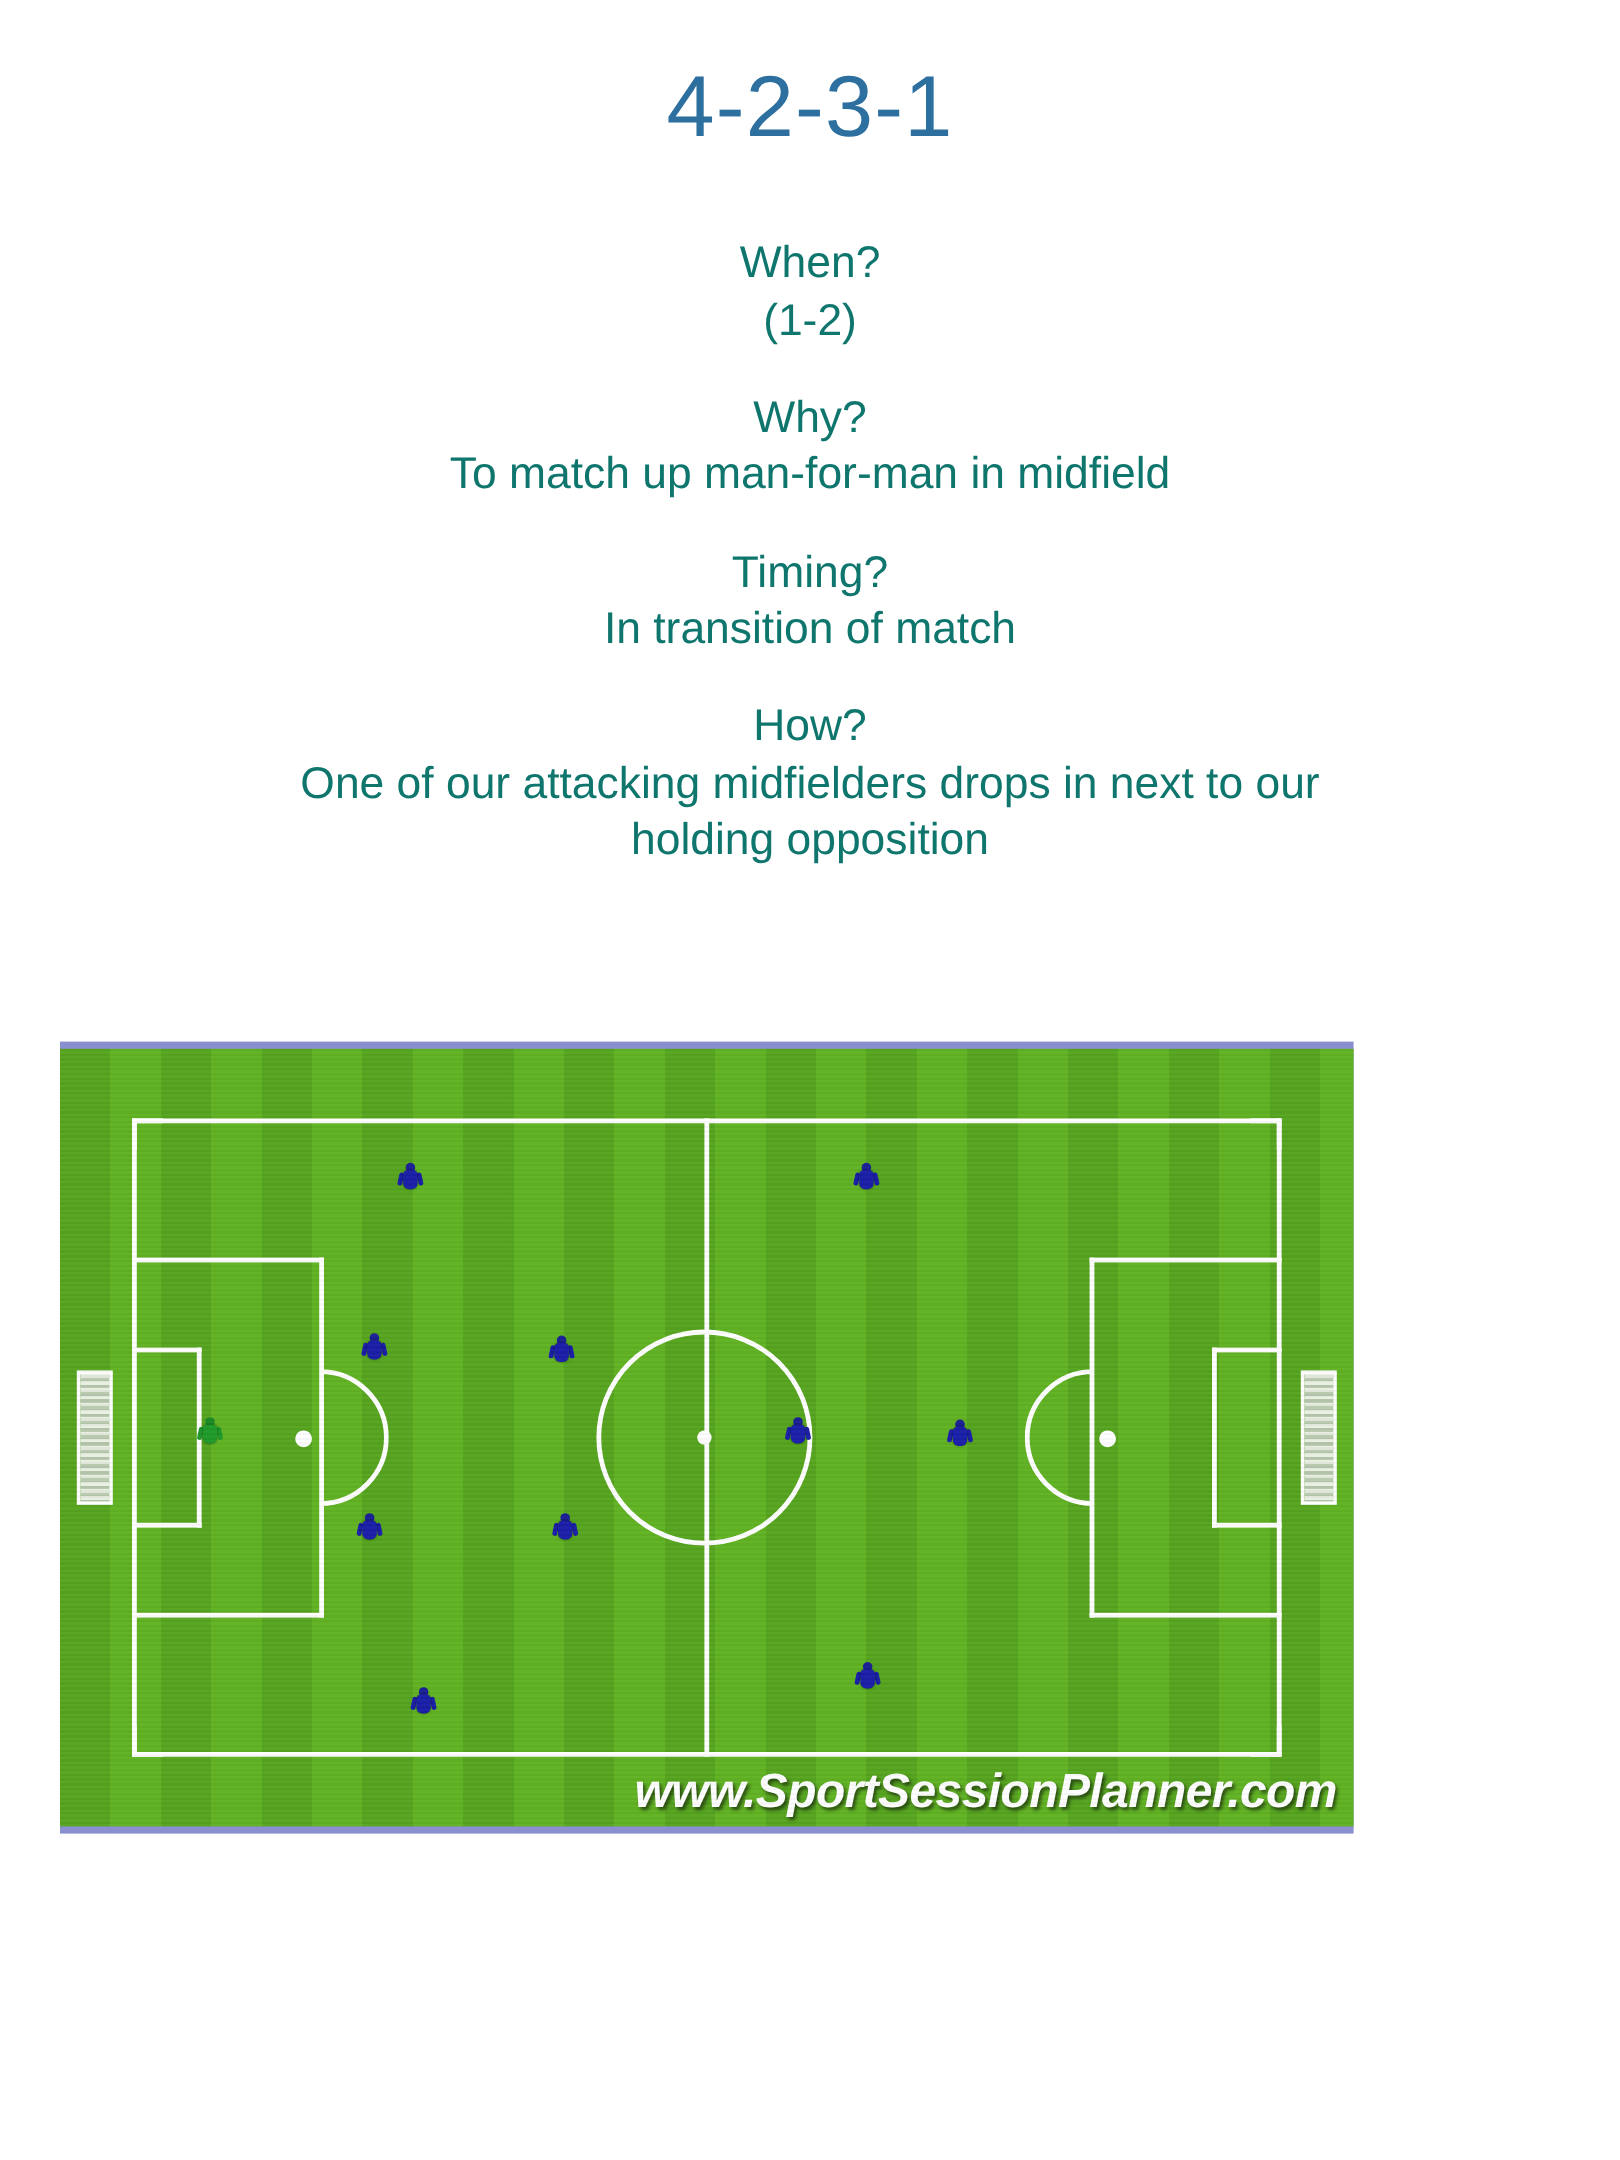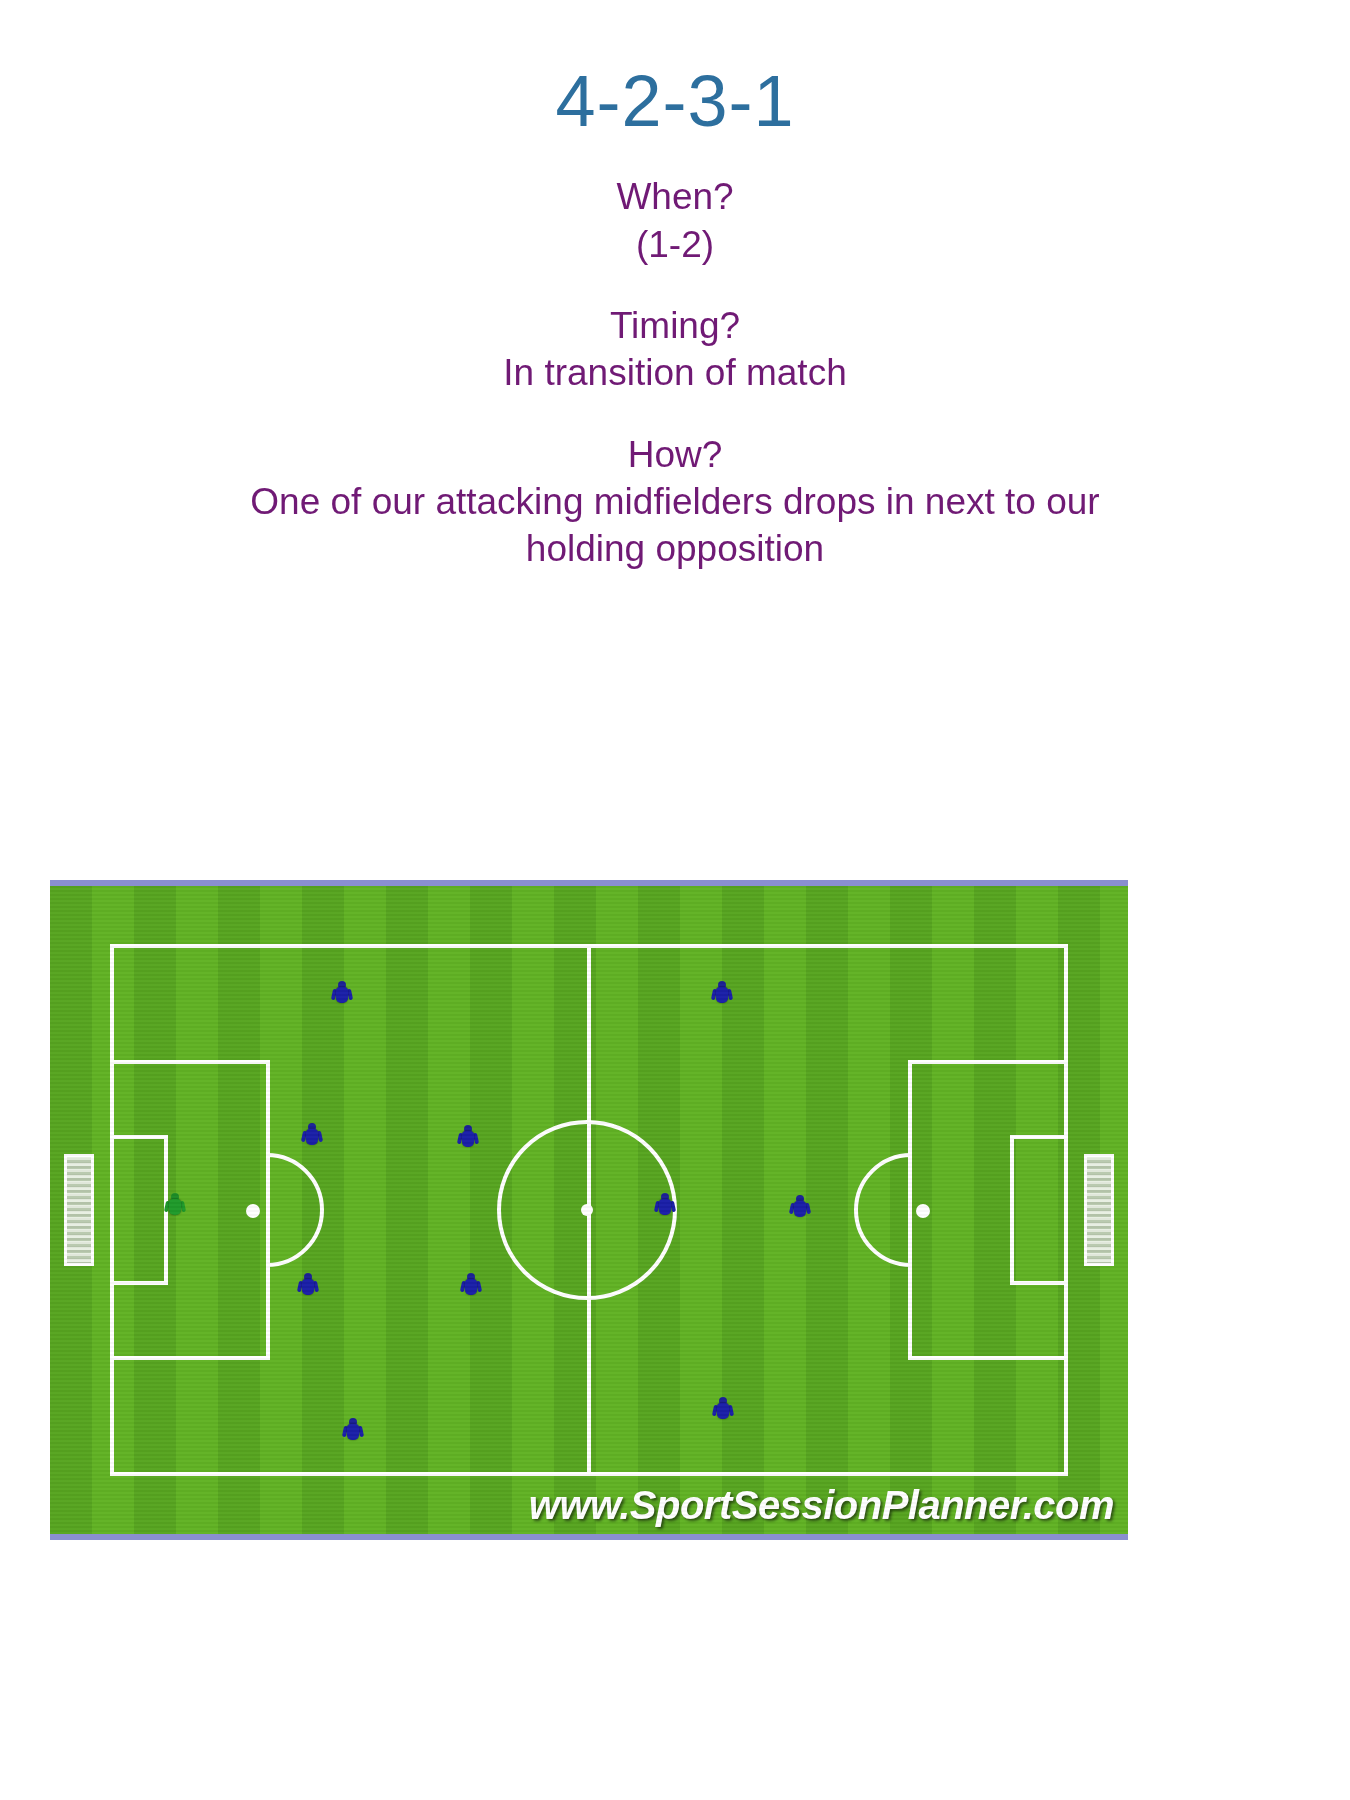--- a/index.html
+++ b/index.html
@@ -21,31 +21,31 @@
     height: 1800px;
     position: relative;
   }
 
   .title {
     text-align: center;
     font-size: 72px;
     font-weight: 400;
     color: #2d6f9e;
     letter-spacing: 1px;
-    margin: 12px;
+    margin: 0;
     padding-top: 50px;
     line-height: 1.1;
   }
 
   .notes {
-    margin-top: 32px;
+    margin-top: 66px;
     text-align: center;
     font-size: 37px;
     line-height: 1.28;
-    color: #701a75;
+    color: #0f766e;
     padding: 0 76px;
   }
 
   .note-block {
     margin-bottom: 34px;
   }
   .note-block:last-child { margin-bottom: 0; }
 
   .note-q {
     display: block;
@@ -236,20 +236,24 @@
 
   <h1 class="title">4-2-3-1</h1>
 
   <div class="notes">
 
     <div class="note-block">
       <span class="note-q">When?</span>
       <span class="note-a">(1-2)</span>
     </div>
 
+    <div class="note-block">
+      <span class="note-q">Why?</span>
+      <span class="note-a">To match up man-for-man in midfield</span>
+    </div>
 
     <div class="note-block">
       <span class="note-q">Timing?</span>
       <span class="note-a">In transition of match</span>
     </div>
 
     <div class="note-block">
       <span class="note-q">How?</span>
       <span class="note-a">One of our attacking midfielders drops in next to our</span>
       <span class="note-a">holding opposition</span>

